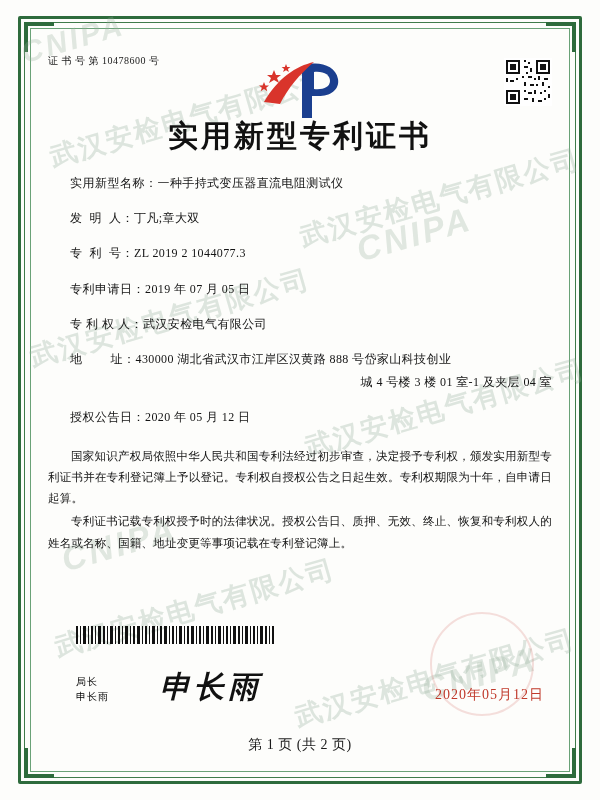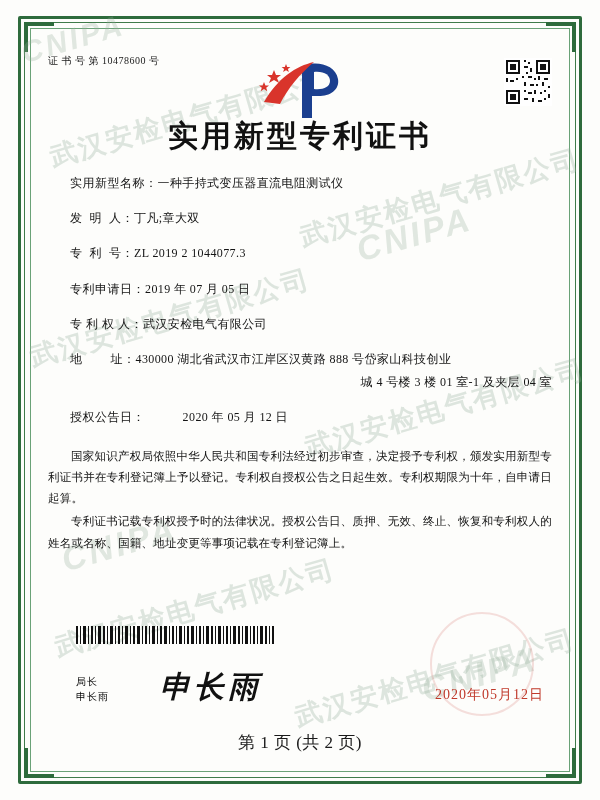--- a/index.html
+++ b/index.html
@@ -153,21 +153,20 @@
     font-size: 12px;
     letter-spacing: 0.4px;
     text-align: right;
   }
   .two-col {
     display: flex;
     margin-bottom: 14px;
   }
   .two-col .col {
     display: flex;
-    text-align: right;
   }
   .two-col .col.left { width: 218px; }
 
   .paragraphs {
     margin-top: 18px;
     font-size: 11.5px;
     line-height: 1.85;
     color: #141414;
     text-align: justify;
     letter-spacing: 0.2px;
@@ -226,21 +225,21 @@
     height: 100px;
     border-radius: 50%;
     border: 2px solid rgba(200, 60, 50, 0.35);
     opacity: 0.45;
   }
   .page-num {
     position: absolute;
     left: 0; right: 0;
     bottom: 2px;
     text-align: center;
-    font-size: 17px;
+    font-size: 14px;
     color: #1a1a1a;
     letter-spacing: 0.5px;
   }
 </style>
 </head>
 <body>
 
 <div class="page">
 
   <div class="frame-outer"></div>

